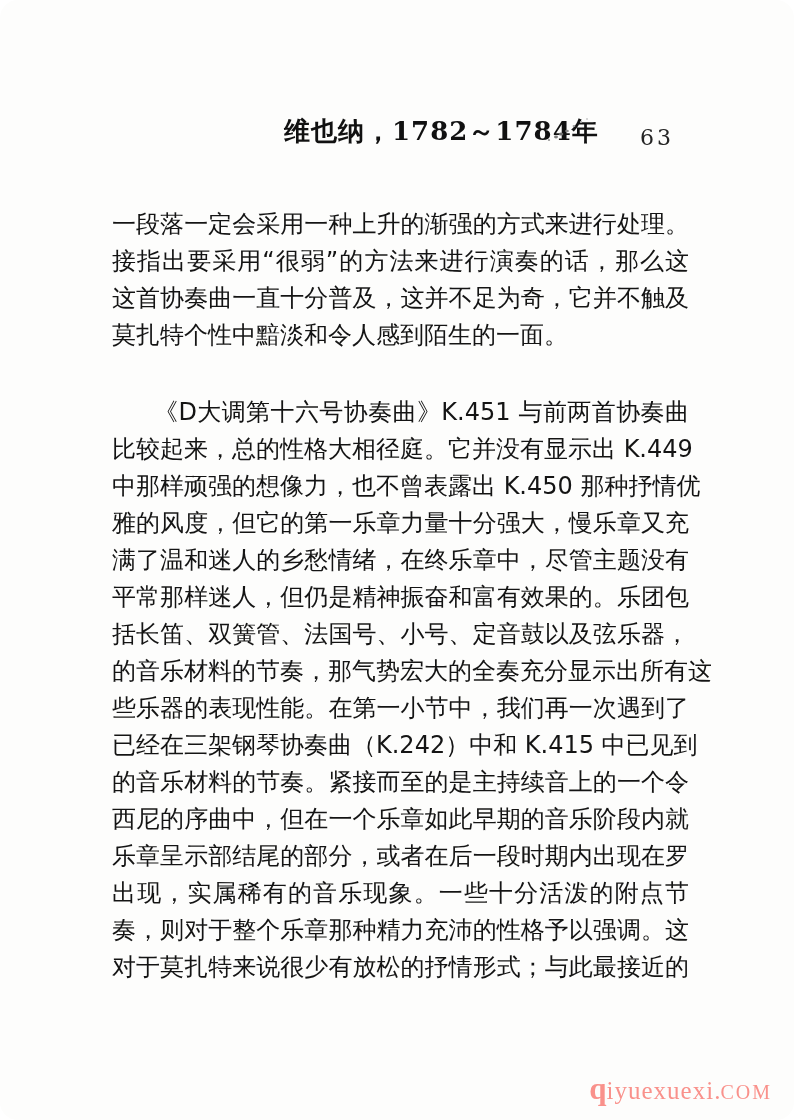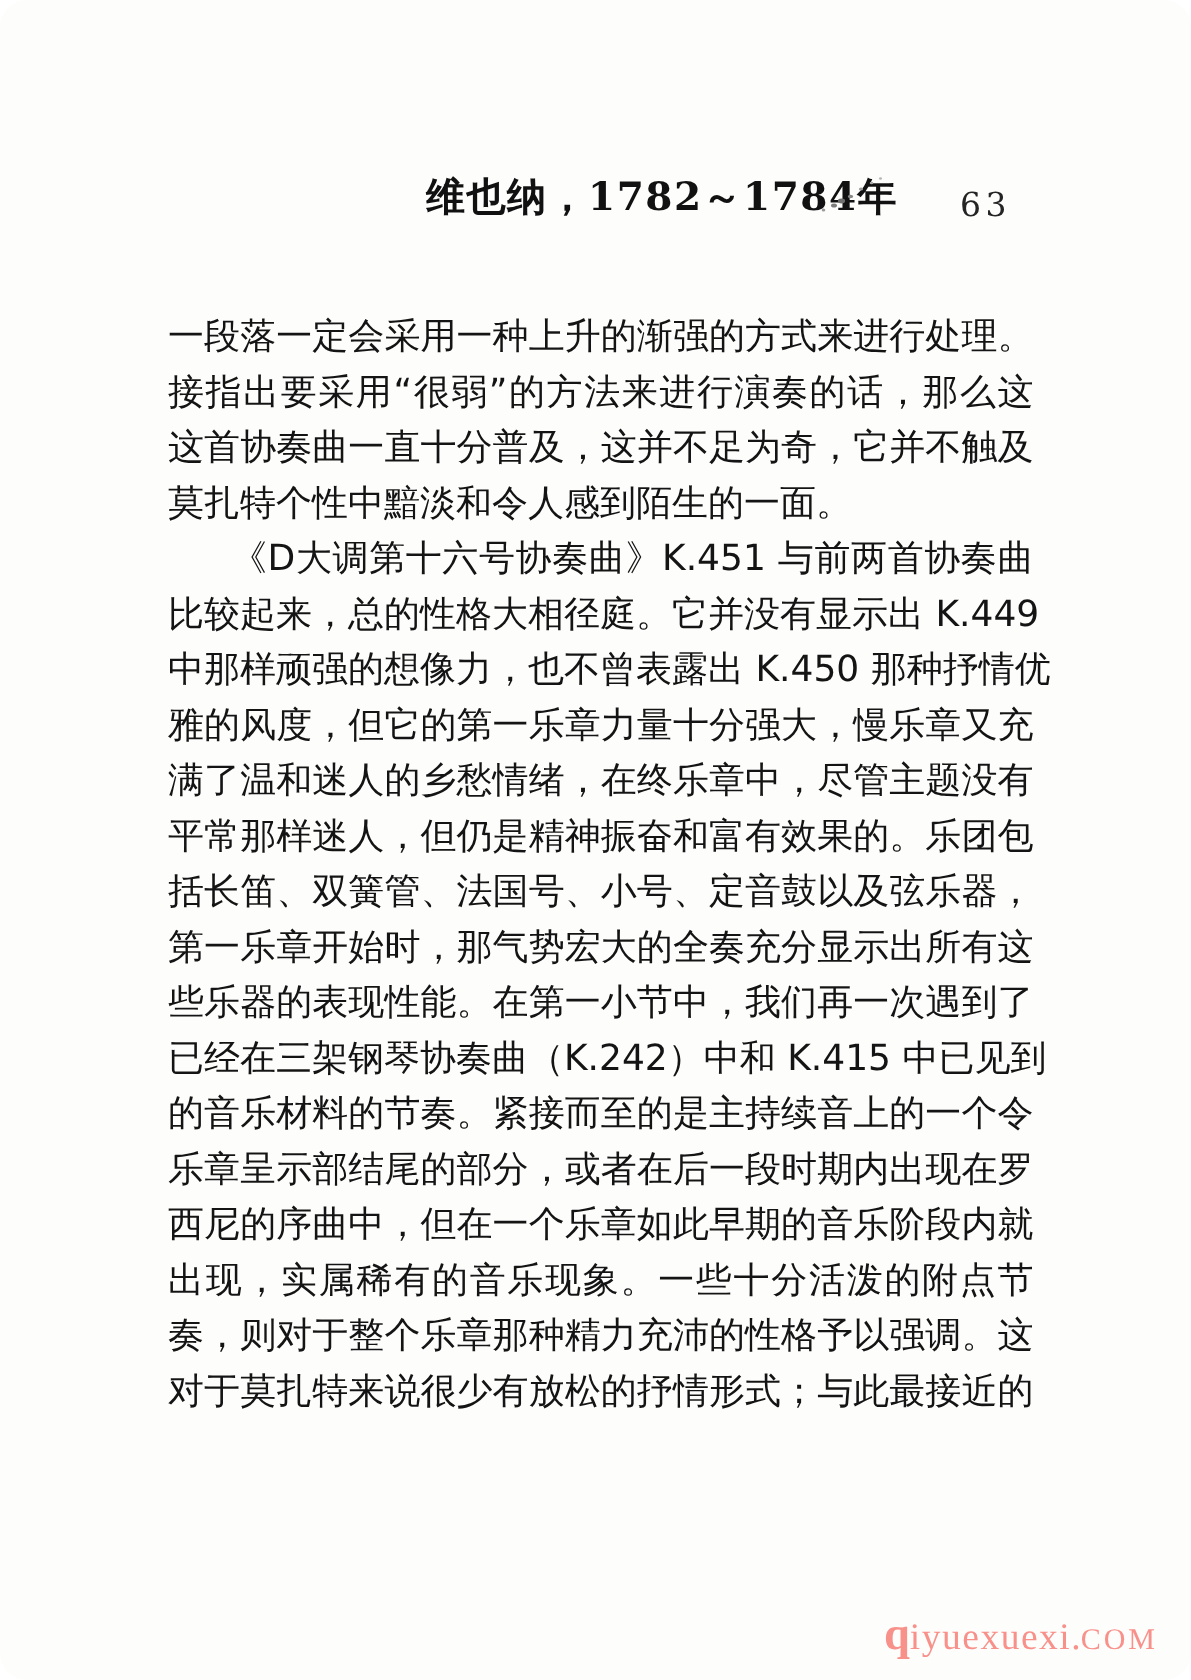--- a/index.html
+++ b/index.html
@@ -63,20 +63,21 @@
     text-align-last: justify;
     white-space: nowrap;
     overflow: visible;
   }
   .line.no-justify {
     text-align: right;
     text-align-last: left;
   }
   .line.indent {
     text-indent: 42px;
+    margin-top: 40px;
   }
 
   
   .watermark {
     position: absolute;
     right: 22px;
     top: 1072px;
     font-family: Liberation Serif, serif;
     white-space: nowrap;
     line-height: 34px;
@@ -122,26 +123,26 @@
       <div class="line">接指出要采用“很弱”的方法来进行演奏的话，那么这</div>
       <div class="line">这首协奏曲一直十分普及，这并不足为奇，它并不触及</div>
       <div class="line no-justify">莫扎特个性中黯淡和令人感到陌生的一面。</div>
       <div class="line indent">《D大调第十六号协奏曲》K.451 与前两首协奏曲</div>
       <div class="line">比较起来，总的性格大相径庭。它并没有显示出 K.449</div>
       <div class="line">中那样顽强的想像力，也不曾表露出 K.450 那种抒情优</div>
       <div class="line">雅的风度，但它的第一乐章力量十分强大，慢乐章又充</div>
       <div class="line">满了温和迷人的乡愁情绪，在终乐章中，尽管主题没有</div>
       <div class="line">平常那样迷人，但仍是精神振奋和富有效果的。乐团包</div>
       <div class="line">括长笛、双簧管、法国号、小号、定音鼓以及弦乐器，</div>
-      <div class="line">第一乐章开始时，那气势宏大的全奏充分显示出所有这</div>
+      <div class="line">的音乐材料的节奏，那气势宏大的全奏充分显示出所有这</div>
       <div class="line">些乐器的表现性能。在第一小节中，我们再一次遇到了</div>
       <div class="line">已经在三架钢琴协奏曲（K.242）中和 K.415 中已见到</div>
       <div class="line">的音乐材料的节奏。紧接而至的是主持续音上的一个令</div>
+      <div class="line">西尼的序曲中，但在一个乐章如此早期的音乐阶段内就</div>
       <div class="line">乐章呈示部结尾的部分，或者在后一段时期内出现在罗</div>
-      <div class="line">西尼的序曲中，但在一个乐章如此早期的音乐阶段内就</div>
       <div class="line">出现，实属稀有的音乐现象。一些十分活泼的附点节</div>
       <div class="line">奏，则对于整个乐章那种精力充沛的性格予以强调。这</div>
       <div class="line">对于莫扎特来说很少有放松的抒情形式；与此最接近的</div>
     </div>
 
   <div class="watermark" style="color: rgb(249, 145, 139);">
     <span class="wm-q">q</span><span class="wm-mid">iyuexuexi</span><span class="wm-sep">.</span><span class="wm-com">COM</span>
   </div>
 
 </div>

